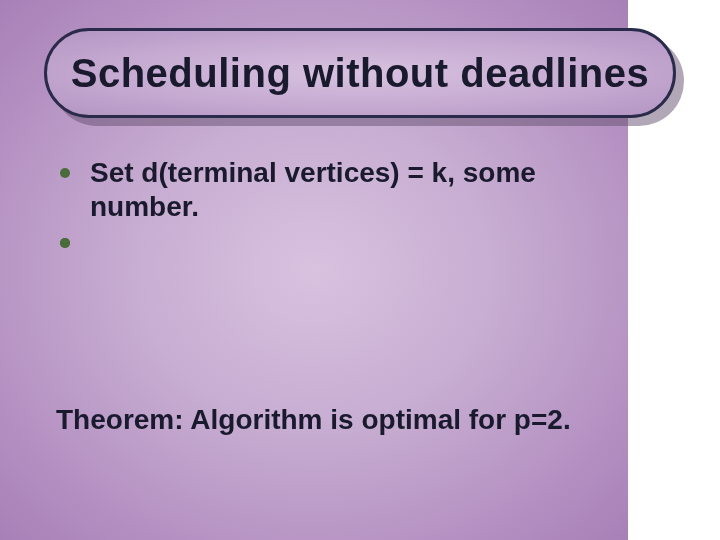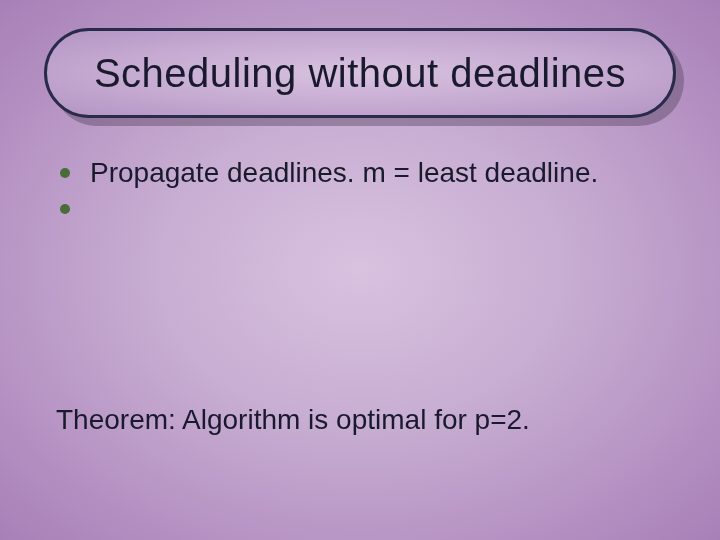--- a/index.html
+++ b/index.html
@@ -4,25 +4,26 @@
 <style>
   html, body {
     margin: 0;
     padding: 0;
     width: 720px;
     height: 540px;
     overflow: hidden;
     font-family: Arial, Helvetica, sans-serif;
   }
   .slide {
-    width: 720px;
+    width: 628px;
     height: 540px;
     background: radial-gradient(ellipse at center, #d8c2e0 0%, #c8aed2 40%, #b896c5 70%, #a880b8 100%);
     position: relative;
     box-sizing: border-box;
+    font-weight: bold;
   }
   .title-wrap {
     position: absolute;
     left: 44px;
     top: 28px;
     width: 632px;
     height: 90px;
   }
   .title-shadow {
     position: absolute;
@@ -98,21 +99,24 @@
     <div class="title-shadow"></div>
     <div class="title-box">
       <div class="title-text">Scheduling without deadlines</div>
     </div>
   </div>
 
   <div class="body">
     <ul class="bullet-list">
       <li>
         <span class="bullet-dot"></span>
-        <span>Propagate deadlines. m = least deadline.</span>
+        <span>Set d(terminal vertices) = k, some number.</span>
+      </li>
+      <li>
+        <span class="bullet-dot"></span>
       </li>
       <li>
         <span class="bullet-dot"></span>
       </li>
     </ul>
   </div>
 
   <div class="theorem">Theorem: Algorithm is optimal for p=2.</div>
 </div>
 

